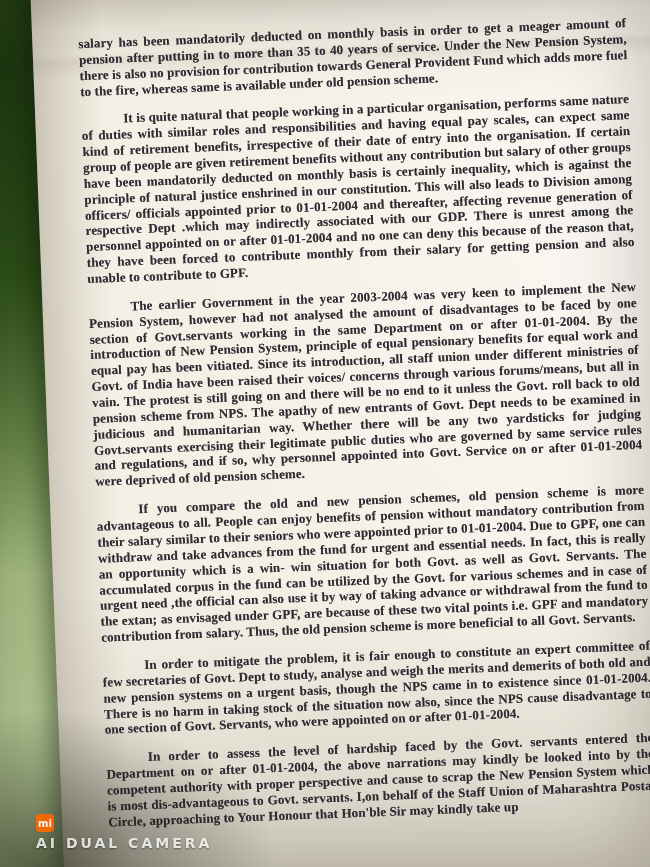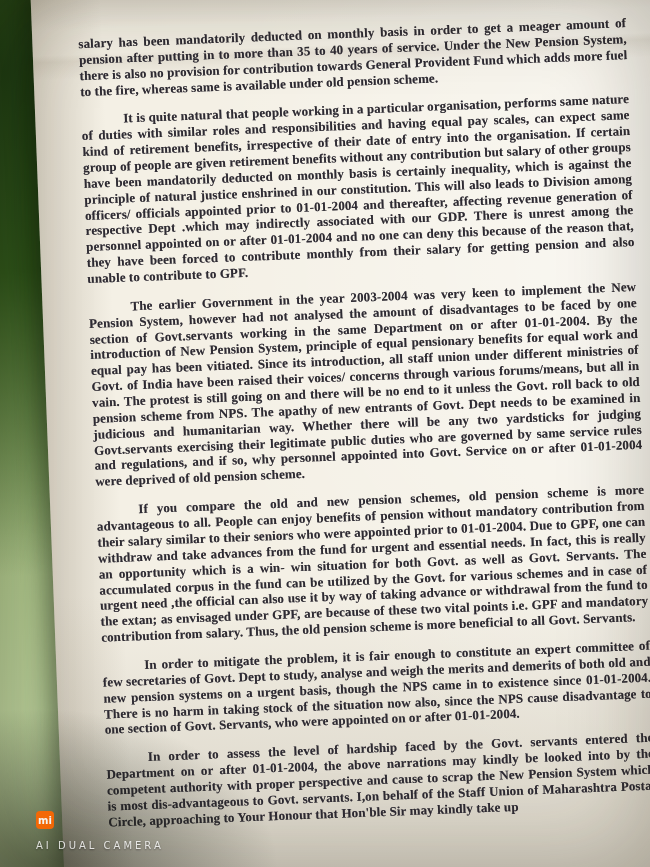--- a/index.html
+++ b/index.html
@@ -112,23 +112,23 @@
     border-radius: 4px;
     background: #ff6700;
     color: #fff;
     font-size: 10px;
     font-weight: bold;
     letter-spacing: 0;
     text-shadow: none;
   }
 
   .watermark .line2 {
-    margin-top: 11px;
-    font-size: 10px;
-    font-weight: normal;
+    margin-top: 3px;
+    font-size: 14px;
+    font-weight: bold;
     letter-spacing: 3px;
     color: rgba(255,255,255,0.88);
   }
 </style>
 </head>
 <body>
 
 <div class="photo">
 
   <div class="paper">

